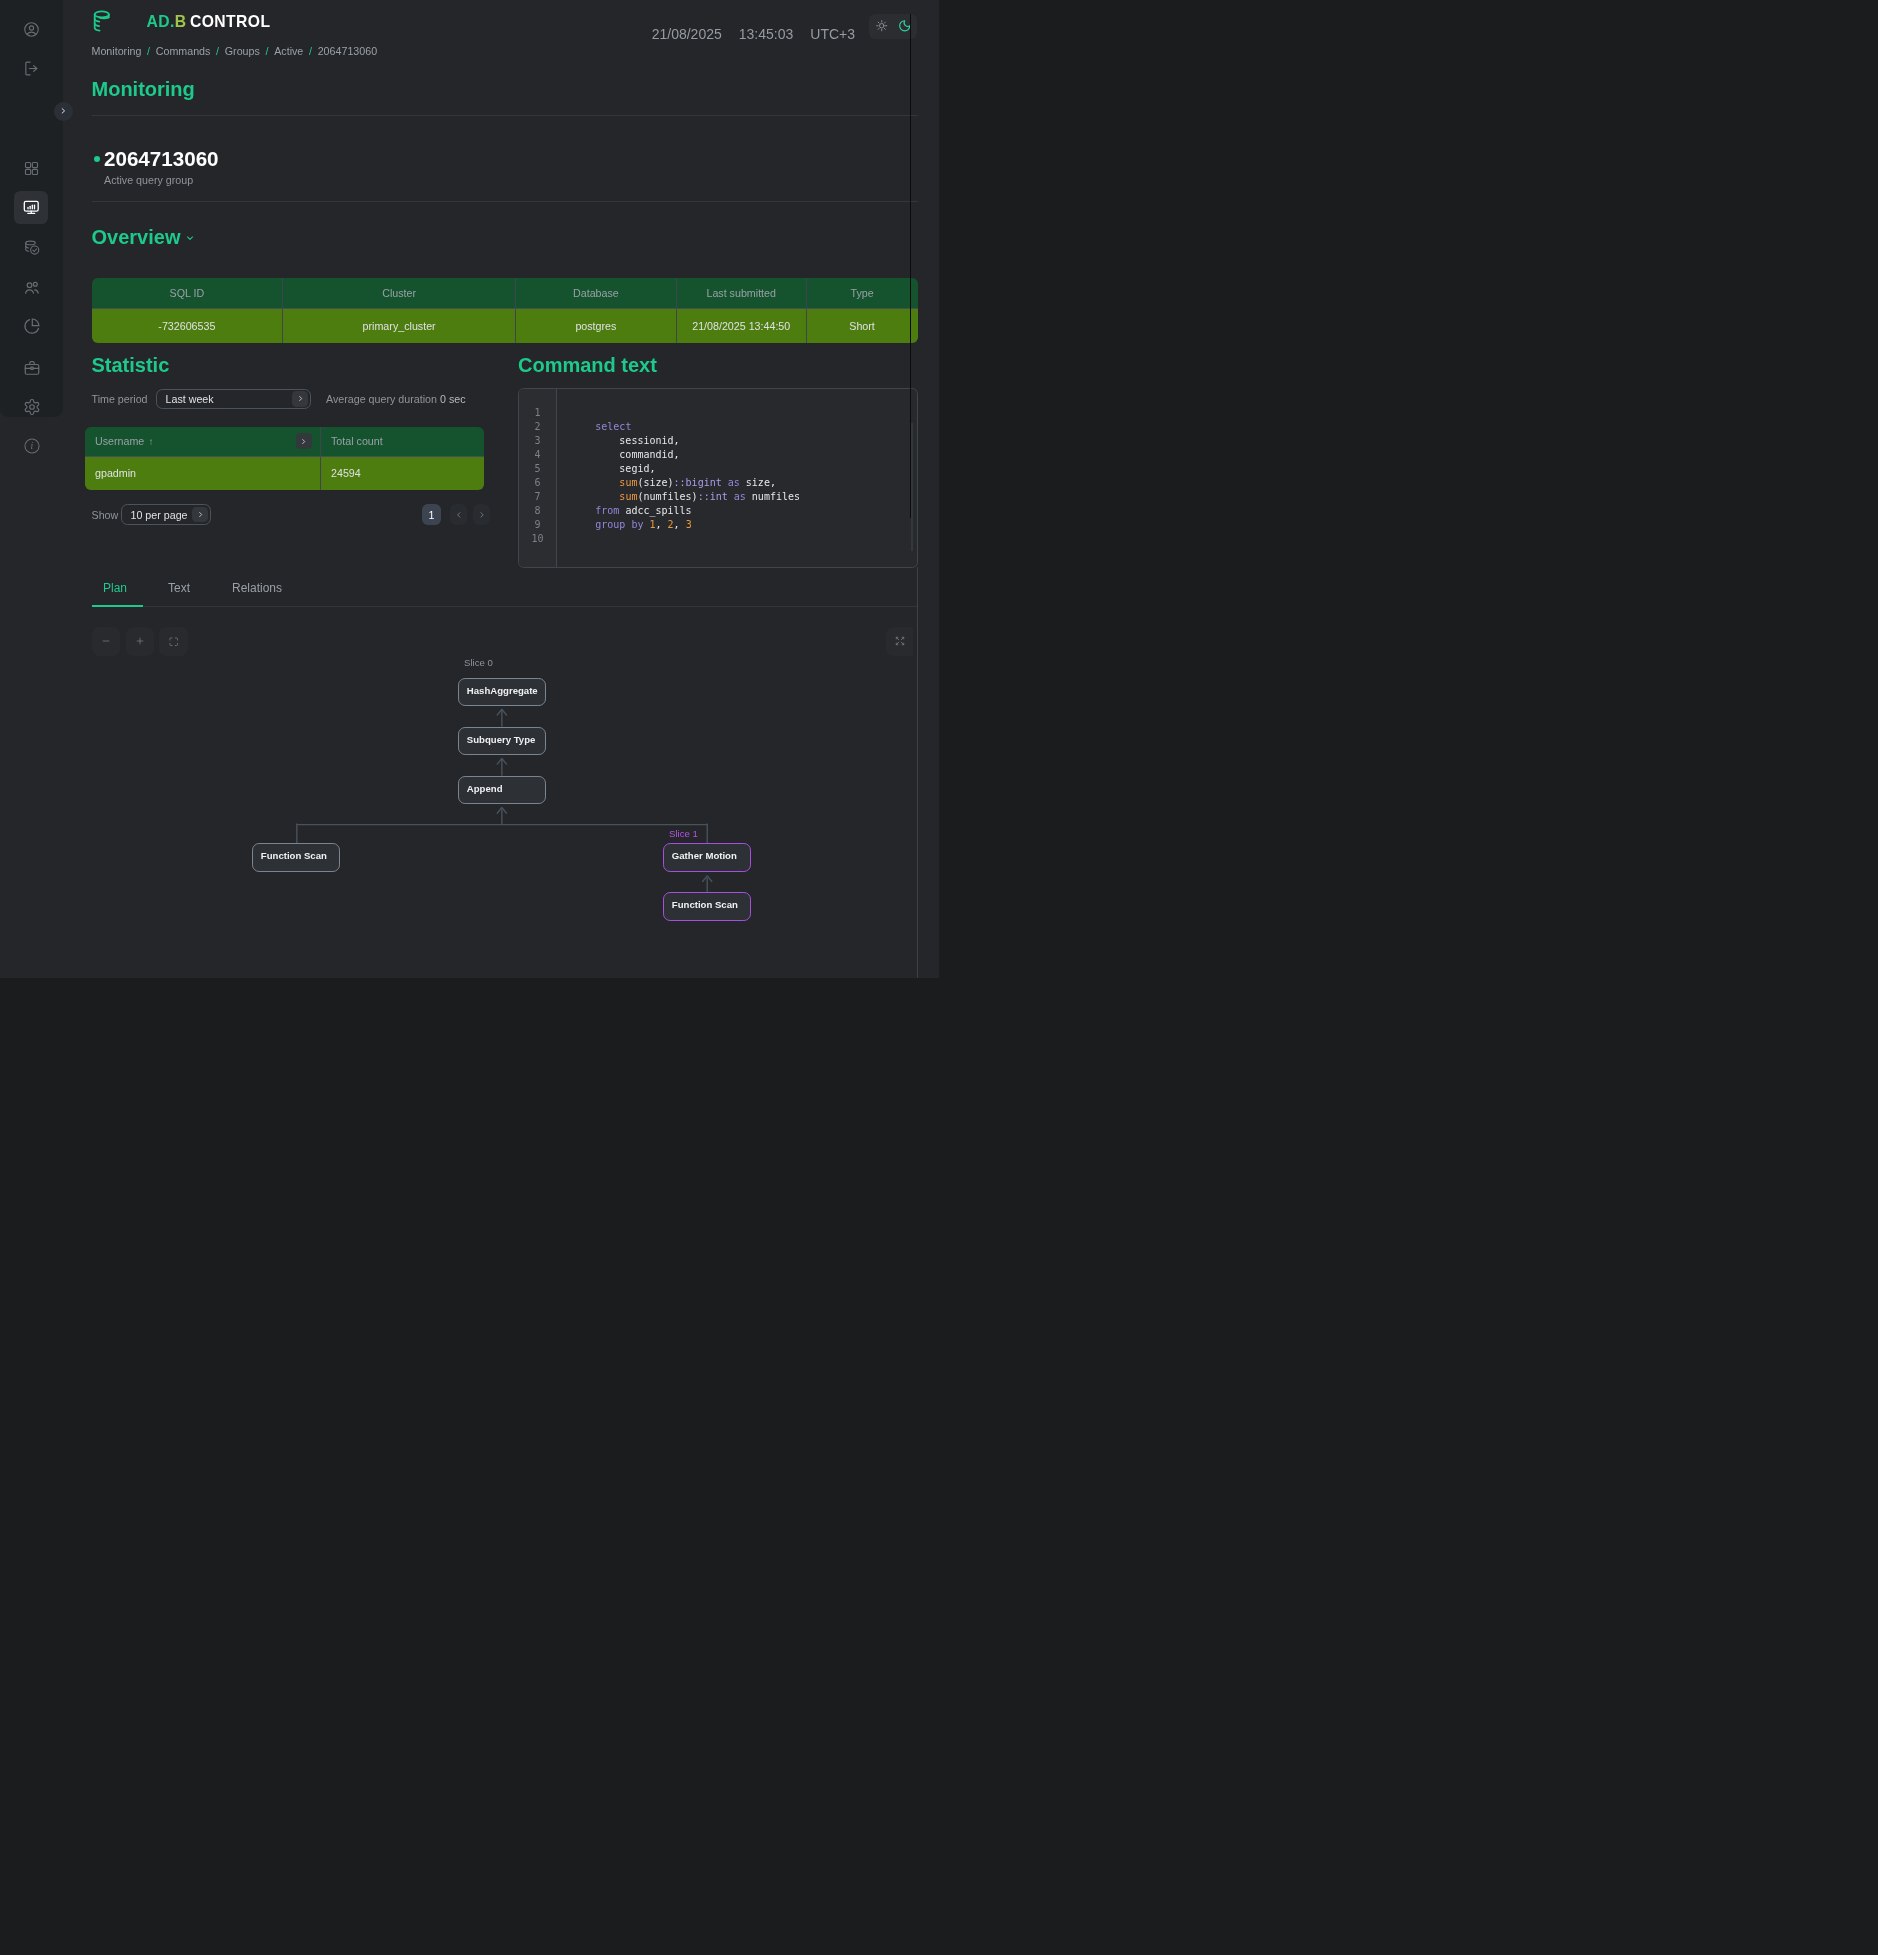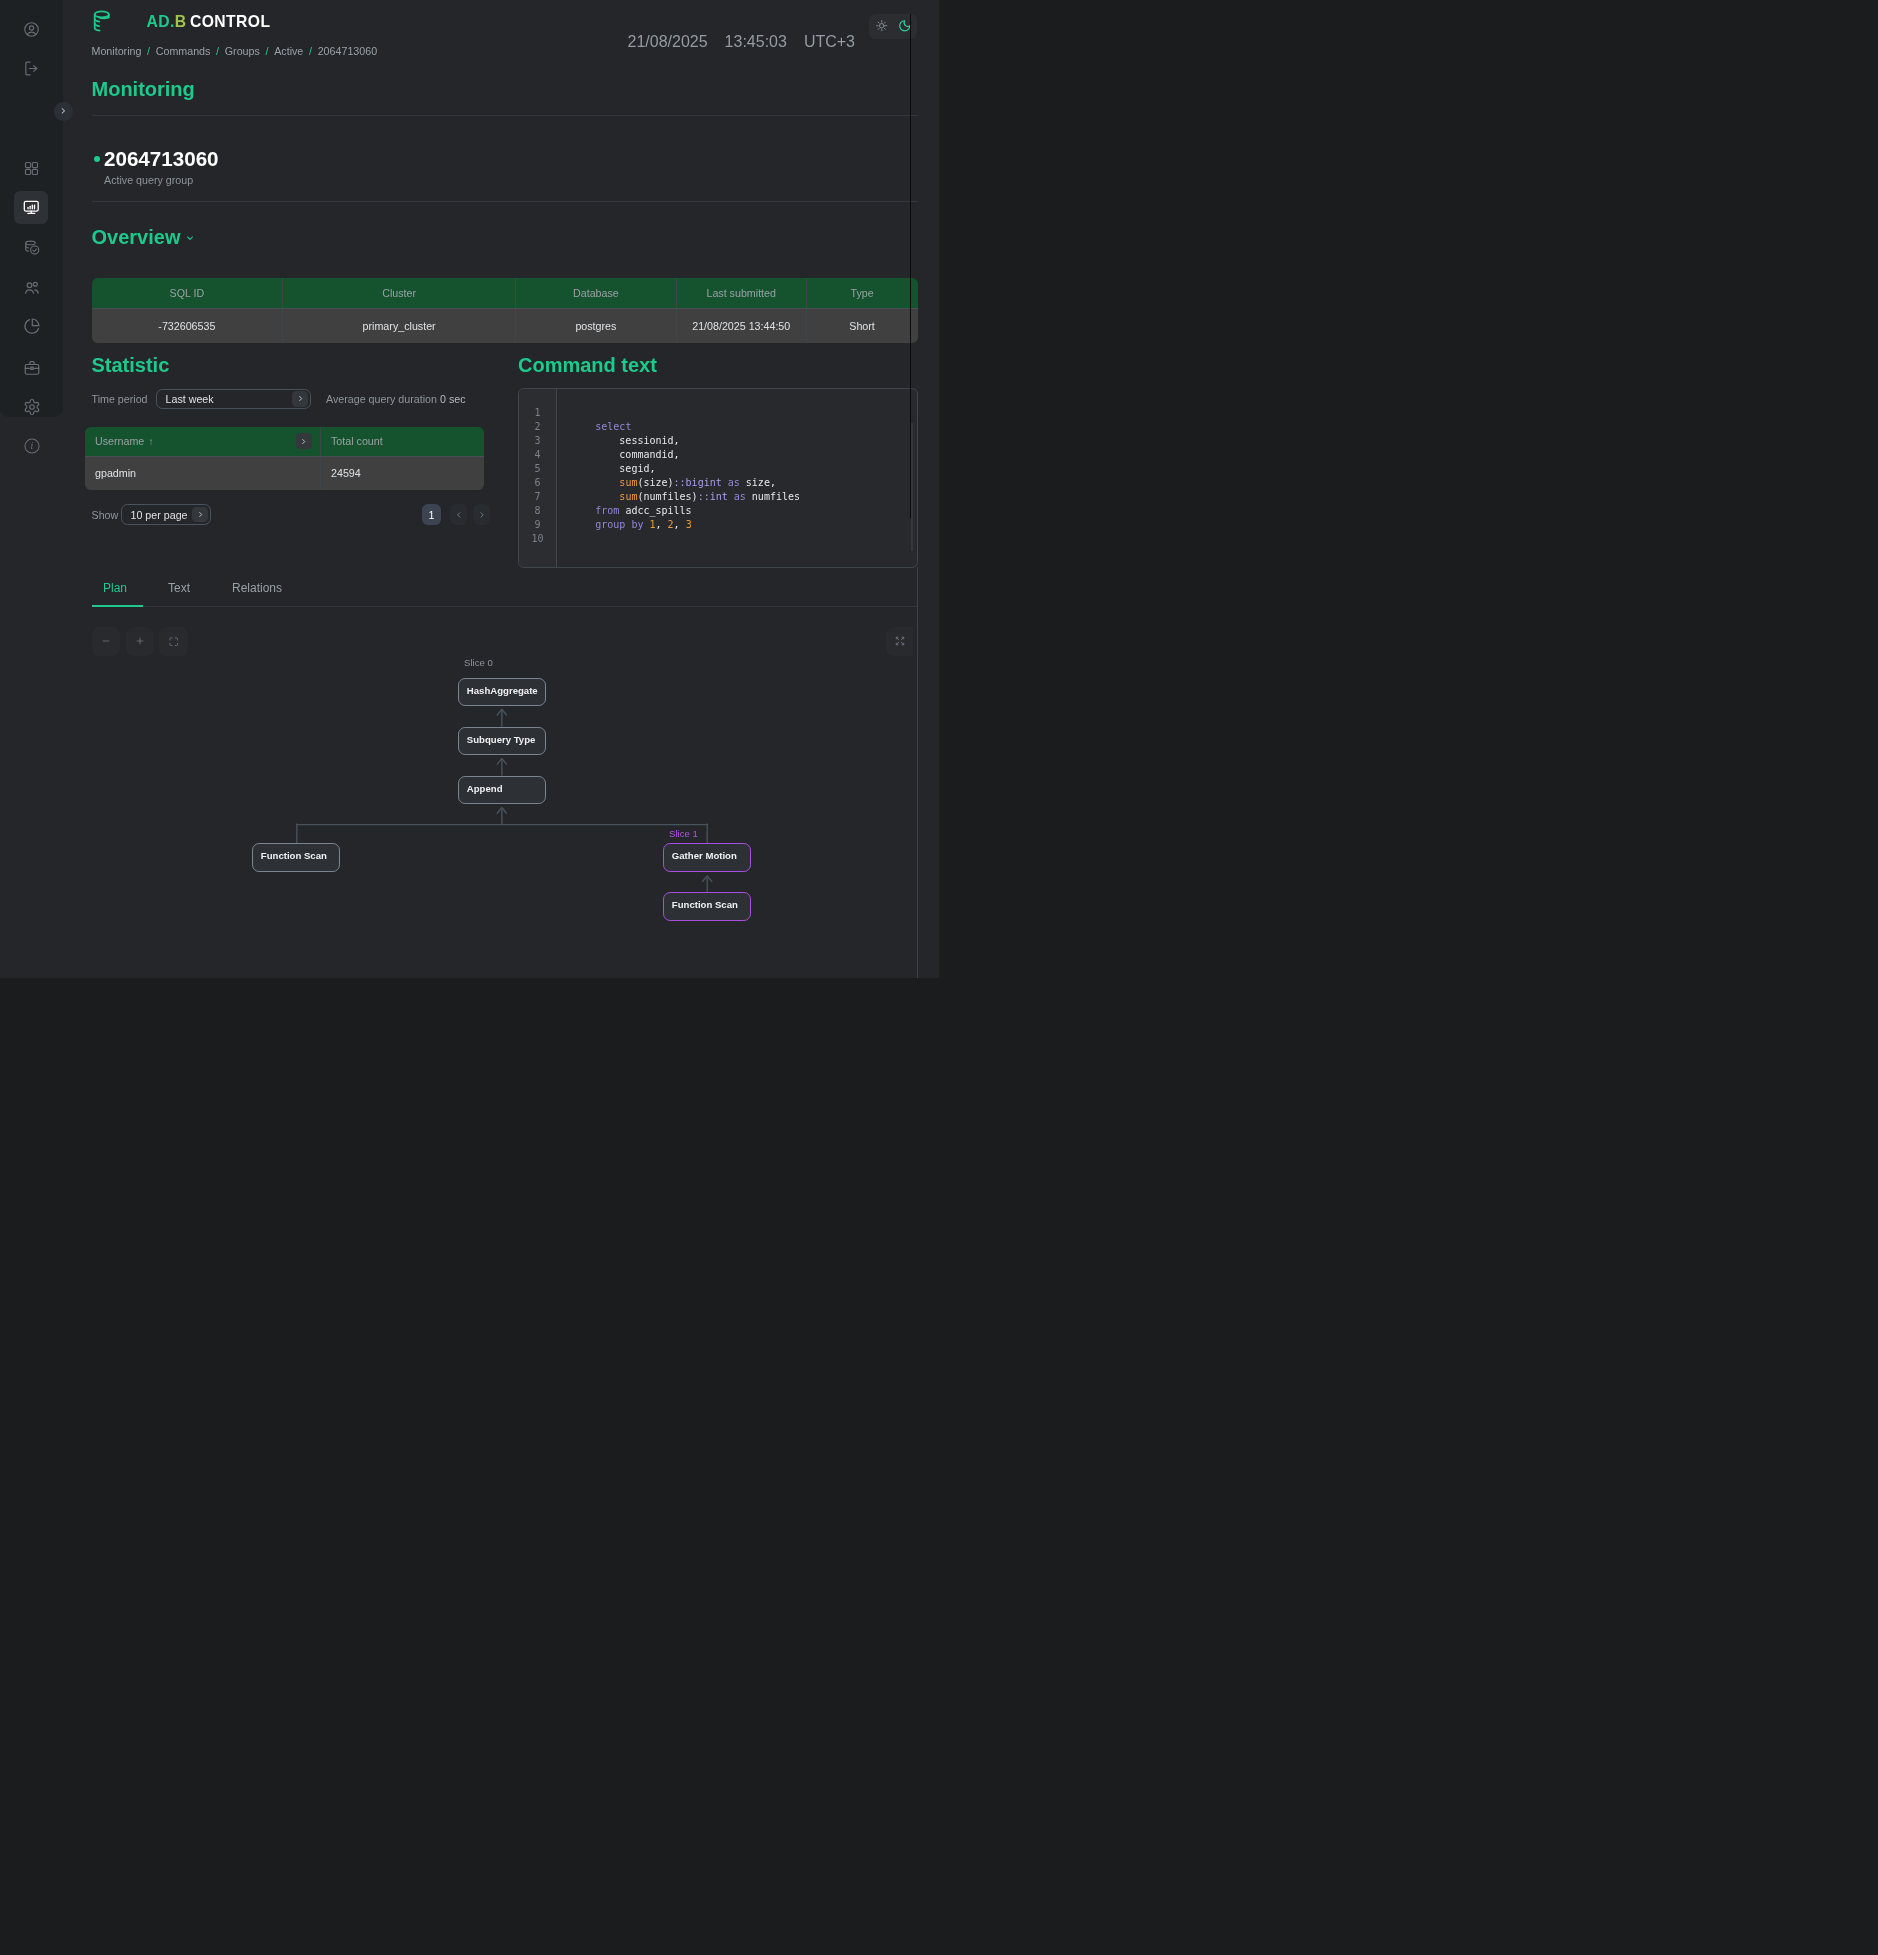--- a/index.html
+++ b/index.html
@@ -13,36 +13,36 @@
   .side-active-bg{position:absolute;left:14.2px;top:191px;width:34px;height:33px;background:#2e3136;border-radius:6.4px;}
   .side-icon.active{color:#fff;}
   .collapse-toggle{position:absolute;left:54px;top:102px;width:18.5px;height:18.5px;border-radius:50%;
                    background:#2b3036;border:0.7px solid #3a4046;display:flex;align-items:center;justify-content:center;
                    color:#e8eaec;z-index:6;}
   
   .main{position:absolute;left:63px;top:0;width:877px;height:978px;}
   .logo{position:absolute;left:28.5px;top:10px;display:flex;align-items:center;gap:5.7px;}
   .logo-text{font-size:15.7px;font-weight:700;letter-spacing:0.4px;}
   .logo-ad{color:#1ec98c;margin-left:28px;} .logo-b{color:#9fc54b;} .logo-rest{color:#fff;margin-left:3.6px;}
-  .topbar-right{position:absolute;right:85px;top:33px;display:flex;gap:17px;font-size:16px;color:#959ba3;}
+  .topbar-right{position:absolute;right:85px;top:26px;display:flex;gap:17px;font-size:14px;color:#959ba3;}
   .theme-box{position:absolute;left:806px;top:13.5px;width:48px;height:25px;background:#2b2d31;border-radius:6.4px;
              display:flex;align-items:center;justify-content:center;gap:10px;}
   .sun{color:#8d939a;} .moon{color:#2fd8a4;}
   .breadcrumb{position:absolute;left:28.5px;top:45px;font-size:10.7px;color:#9aa1a8;display:flex;gap:5.7px;}
   .breadcrumb .sep{color:#1ec98c;}
   .page-title{position:absolute;left:28.5px;top:78px;font-size:20px;font-weight:700;color:#1ec98c;}
   .divider{position:absolute;left:28.5px;width:826px;height:0.7px;background:#31373d;}
   .group-dot{position:absolute;left:31px;top:156px;width:6.4px;height:6.4px;border-radius:50%;background:#1ec98c;}
   .group-id{position:absolute;left:41px;top:147px;font-size:20.6px;font-weight:700;color:#fff;}
   .group-sub{position:absolute;left:41px;top:174px;font-size:10.7px;color:#8f959c;}
   .sec-head{position:absolute;font-size:20px;font-weight:700;color:#1ec98c;display:flex;align-items:center;gap:4.3px;}
   
   .tbl{position:absolute;border-radius:5.7px;overflow:hidden;font-size:10.7px;}
   .tbl .hrow{display:flex;background:#14532d;color:#9aa0a8;}
-  .tbl .vrow{display:flex;background:#404040;color:#dfe2e5;border-top:0.7px solid #454d56;}
+  .tbl .vrow{display:flex;background:#4d7c0f;color:#dfe2e5;border-top:0.7px solid #454d56;}
   .tbl .cell{display:flex;align-items:center;justify-content:center;box-sizing:border-box;border-left:0.7px solid #3f454c;}
   .tbl .cell:first-child{border-left:none;}
   .tbl .cell.left{justify-content:flex-start;padding-left:10px;}
   .overview-tbl{left:28.5px;top:278px;width:826px;}
   .overview-tbl .hrow{height:30px;} .overview-tbl .vrow{height:34px;}
   .user-tbl{left:22px;top:427px;width:399px;}
   .user-tbl .hrow{height:28.5px;} .user-tbl .vrow{height:33px;}
   .sort-btn{margin-left:auto;margin-right:8.5px;width:15.7px;height:15.7px;border-radius:4.3px;background:#34373c;
             display:flex;align-items:center;justify-content:center;color:#c9ced3;}
   .arrow-up{font-size:10px;color:#9aa0a8;margin-left:4.3px;}

